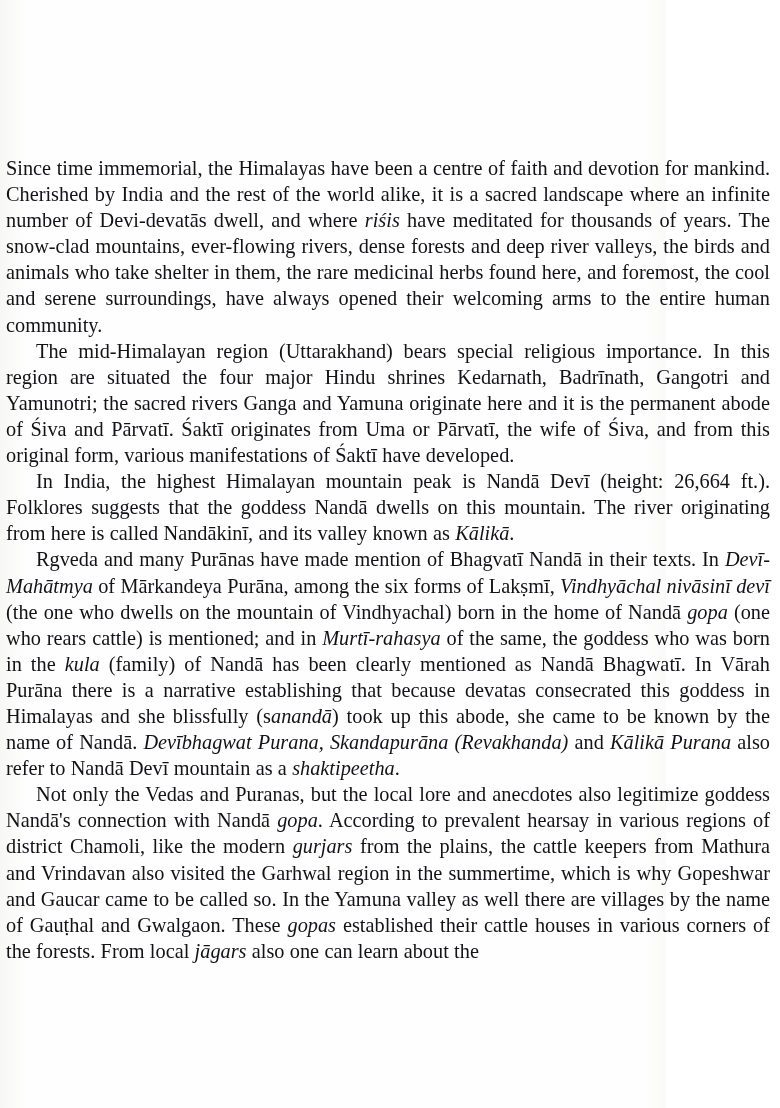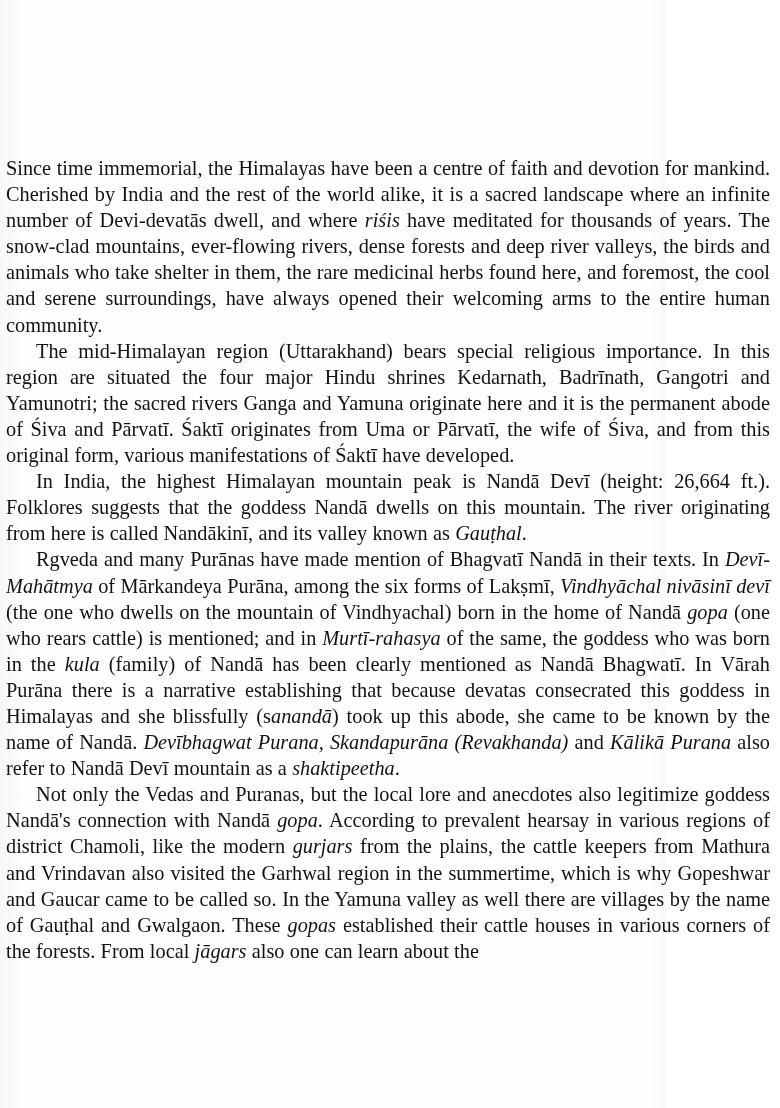--- a/index.html
+++ b/index.html
@@ -65,18 +65,18 @@
       radial-gradient(circle at 2% 72%, rgba(215,215,210,0.3) 0px, rgba(255,255,255,0) 2px);
   }
 </style>
 </head>
 <body>
 
 <div class="page">
   <div class="text-column">
       <p class="body-par first-par"><span>Since time immemorial, the Himalayas have been a centre of faith and devotion for mankind. Cherished by India and the rest of the world alike, it is a sacred landscape where an infinite number of Devi-devatās dwell, and where </span><i>riśis</i><span> have meditated for thousands of years. The snow-clad mountains, ever-flowing rivers, dense forests and deep river valleys, the birds and animals who take shelter in them, the rare medicinal herbs found here, and foremost, the cool and serene surroundings, have always opened their welcoming arms to the entire human community.</span></p>
       <p class="body-par"><span>The mid-Himalayan region (Uttarakhand) bears special religious importance. In this region are situated the four major Hindu shrines Kedarnath, Badrīnath, Gangotri and Yamunotri; the sacred rivers Ganga and Yamuna originate here and it is the permanent abode of Śiva and Pārvatī. Śaktī originates from Uma or Pārvatī, the wife of Śiva, and from this original form, various manifestations of Śaktī have developed.</span></p>
-      <p class="body-par"><span>In India, the highest Himalayan mountain peak is Nandā Devī (height: 26,664 ft.). Folklores suggests that the goddess Nandā dwells on this mountain. The river originating from here is called Nandākinī, and its valley known as </span><i>Gauṭhal</i><span>.</span></p>
+      <p class="body-par"><span>In India, the highest Himalayan mountain peak is Nandā Devī (height: 26,664 ft.). Folklores suggests that the goddess Nandā dwells on this mountain. The river originating from here is called Nandākinī, and its valley known as </span><i>Kālikā</i><span>.</span></p>
       <p class="body-par"><span>Rgveda and many Purānas have made mention of Bhagvatī Nandā in their texts. In </span><i>Devī-Mahātmya</i><span> of Mārkandeya Purāna, among the six forms of Lakṣmī, </span><i>Vindhyāchal nivāsinī devī</i><span> (the one who dwells on the mountain of Vindhyachal) born in the home of Nandā </span><i>gopa</i><span> (one who rears cattle) is mentioned; and in </span><i>Murtī-rahasya</i><span> of the same, the goddess who was born in the </span><i>kula</i><span> (family) of Nandā has been clearly mentioned as Nandā Bhagwatī. In Vārah Purāna there is a narrative establishing that because devatas consecrated this goddess in Himalayas and she blissfully (s</span><i>anandā</i><span>) took up this abode, she came to be known by the name of Nandā. </span><i>Devībhagwat Purana, Skandapurāna (Revakhanda)</i><span> and </span><i>Kālikā Purana</i><span> also refer to Nandā Devī mountain as a </span><i>shaktipeetha</i><span>.</span></p>
       <p class="body-par"><span>Not only the Vedas and Puranas, but the local lore and anecdotes also legitimize goddess Nandā's connection with Nandā </span><i>gopa</i><span>. According to prevalent hearsay in various regions of district Chamoli, like the modern </span><i>gurjars</i><span> from the plains, the cattle keepers from Mathura and Vrindavan also visited the Garhwal region in the summertime, which is why Gopeshwar and Gaucar came to be called so. In the Yamuna valley as well there are villages by the name of Gauṭhal and Gwalgaon. These </span><i>gopas</i><span> established their cattle houses in various corners of the forests. From local </span><i>jāgars</i><span> also one can learn about the</span></p>
     </div>
   <div class="scan-noise"></div>
 </div>
 
 </body></html>

